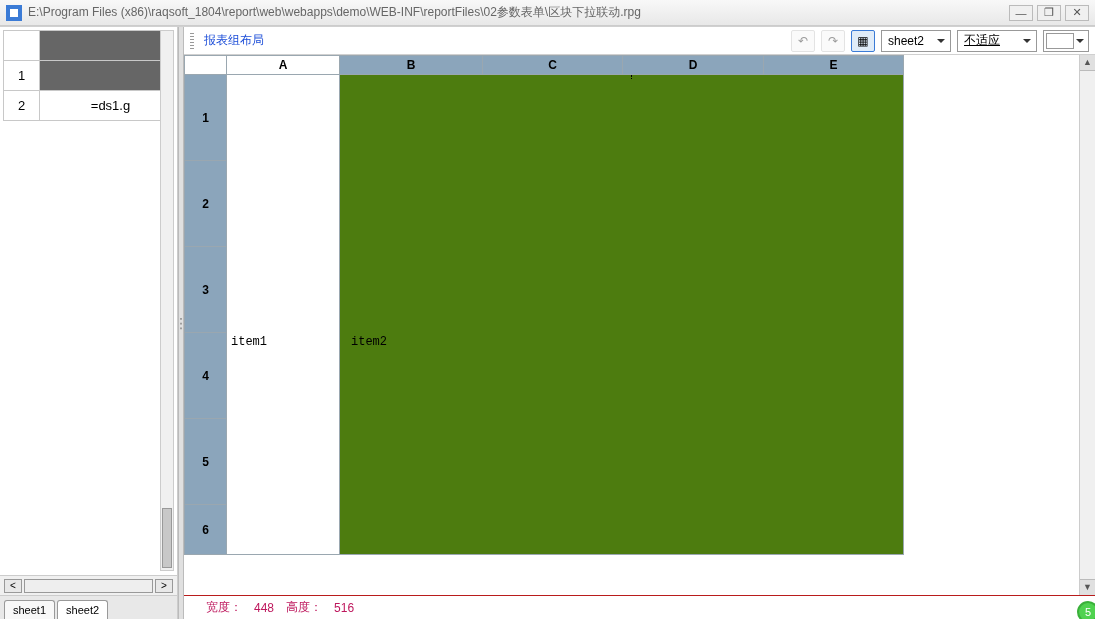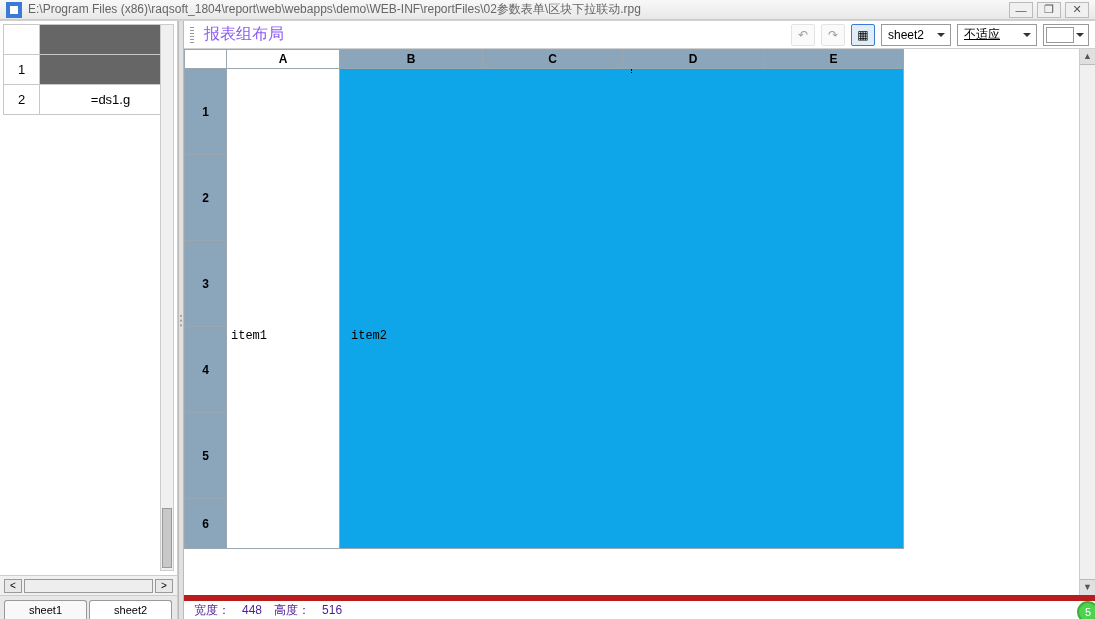--- a/index.html
+++ b/index.html
@@ -1,76 +1,76 @@
 <!DOCTYPE html>
 <html><head>
 <meta charset="utf-8">
 <style>
   * { box-sizing: border-box; margin: 0; padding: 0; }
   body { font-family: "Microsoft YaHei", Arial, sans-serif; font-size: 12px; background: #f0f0f0; overflow: hidden; }
   .window { width: 1095px; height: 619px; background: #fff; position: relative; display: flex; flex-direction: column; }
-  .titlebar { height: 20px; background: linear-gradient(#f8f8f8,#e8e8e8); display: flex; align-items: center; padding: 0 6px; border-bottom: 1px solid #ccc; font-size: 12px; color: #666; }
+  .titlebar { height: 26px; background: linear-gradient(#f8f8f8,#e8e8e8); display: flex; align-items: center; padding: 0 6px; border-bottom: 1px solid #ccc; font-size: 12px; color: #666; }
   .titlebar .icon { width: 16px; height: 16px; background: #3b7bd6; margin-right: 6px; display:flex; align-items:center; justify-content:center;}
   .titlebar .icon::before { content:""; width:8px; height:8px; background:#fff; }
   .titlebar .path { flex: 1; overflow: hidden; white-space: nowrap; }
   .window-controls { display: flex; gap: 4px; }
   .window-controls div { width: 24px; height: 16px; border: 1px solid #bbb; background: #f0f0f0; display:flex; align-items:center; justify-content:center; font-size:11px; color:#555; cursor:pointer;}
   .main { flex: 1; display: flex; overflow: hidden; border-top: 1px solid #d0d0d0;}
   
   .left-panel { width: 178px; background: #f0f7f7; display: flex; flex-direction: column; border-right: 1px solid #ccc; position:relative;}
   .left-grid { flex: 1; overflow: hidden; padding:3px 3px 0 3px; background:#fff;}
   .lg-table { border-collapse: collapse; width:100%; }
   .lg-table td, .lg-table th { border: 1px solid #c8c8c8; height: 30px; font-size: 13px; text-align: center; }
   .lg-corner { width: 36px; background: #fff; }
   .lg-colhead { background: #666; color:#fff; }
   .lg-rowhead { width: 36px; background: #fff; font-weight: normal; }
   .lg-cell { background: #fff; text-align: left; padding-left: 8px; font-size: 16px; }
   .left-hscroll { height: 20px; background: #f0f0f0; border-top:1px solid #ccc; display:flex; align-items:center; justify-content:center; gap:2px; padding:0 4px;}
   .hs-btn { width:18px; height:14px; border:1px solid #999; background:#e8e8e8; font-size:10px; line-height:12px; text-align:center; cursor:pointer;}
   .hs-track { flex:1; height:14px; border:1px solid #999; background:#eee;}
   .left-tabs { height: 24px; background: #e8e8e8; display: flex; align-items: flex-end; padding: 0 4px; gap:2px; border-top:1px solid #ccc;}
-  .ltab { padding: 3px 24px; border: 1px solid #999; border-bottom: none; background: #f8f8f8; font-size: 11px; cursor:pointer; border-radius: 3px 3px 0 0;}
+  .ltab { padding: 3px 8px; border: 1px solid #999; border-bottom: none; background: #f8f8f8; font-size: 11px; cursor:pointer; border-radius: 3px 3px 0 0;}
   .ltab.active { background: #fff; }
   .left-vscroll { position:absolute; right:3px; top:3px; bottom:48px; width:14px; background:#f0f0f0; border:1px solid #ccc;}
   .left-vscroll .thumb { position:absolute; left:1px; right:1px; bottom:2px; height:60px; background:#c8c8c8; border:1px solid #999;}
   
   .splitter { width: 6px; background: #e0e0e0; border-left:1px solid #bbb; border-right:1px solid #bbb; cursor:col-resize; display:flex; align-items:center; justify-content:center;}
   .splitter::before { content:"⋮"; color:#888; font-size:14px;}
   
   .right-panel { flex: 1; display: flex; flex-direction: column; background:#fff;}
   .r-toolbar { height: 28px; display: flex; align-items: center; padding: 0 6px; gap: 6px; background: #fff; border-bottom: 1px solid #d0d0d0;}
-  .r-title { font-size: 16px; color:#8b5cf6; margin-right:auto;}
+  .r-title { font-size: 12px; color:#1d4ed8; margin-right:auto;}
   .r-grip { width:4px; height:16px; background: repeating-linear-gradient(#999,#999 1px,transparent 1px,transparent 3px); margin-right:4px;}
   .tbtn { width: 24px; height: 22px; border: 1px solid #bbb; background: #f4f4f4; border-radius: 2px; display:flex; align-items:center; justify-content:center; font-size:12px; cursor:pointer;}
   .tbtn.disabled { opacity:.4; }
   .tbtn.active { border-color:#3b7bd6; background:#e0ecf8;}
   .dropdown { height: 22px; border: 1px solid #999; background: #fff; padding: 0 18px 0 6px; font-size: 12px; position: relative; display:flex; align-items:center; min-width:70px; cursor:pointer;}
   .dropdown::after { content:""; position:absolute; right:5px; top:50%; margin-top:-2px; border:4px solid transparent; border-top-color:#333;}
   .colorbox { width:46px; height:22px; border:1px solid #999; background:#fff; position:relative; cursor:pointer;}
   .colorbox .sw { position:absolute; left:2px; top:2px; width:28px; height:16px; border:1px solid #999; background:#fff;}
   .colorbox::after { content:""; position:absolute; right:4px; top:50%; margin-top:-2px; border:4px solid transparent; border-top-color:#333;}
   
   .r-grid-wrap { flex:1; position:relative; overflow:hidden; background:#fff;}
   .r-grid { position:absolute; inset:0 16px 0 0;}
   table.grid { border-collapse: collapse; table-layout: fixed;}
   .grid th, .grid td { border: 1px solid #9aa7b0; font-size: 12px; text-align:center; }
   .ch-corner { width:42px; height:19px; background:#fff;}
   .ch { height:19px; background:#8ba5bb; color:#000; font-weight:bold;}
   .rh { width:42px; background:#8ba5bb; color:#000; font-weight:bold; font-size:13px;}
   .rh.r1,.rh.r2,.rh.r3,.rh.r4,.rh.r5 { height:86px;}
   .rh.r6 { height:50px;}
   .cell { background:#fff; vertical-align:top; text-align:left; padding:2px 4px; font-family: "Courier New", monospace;}
-  .gcell { background:#0ea5e9;padding-left:11px;}
+  .gcell { background:#4d7c0f;padding-left:11px;}
   .dcell { position:relative;}
   .dcell::before { content:""; position:absolute; right:0; top:0; bottom:0; border-right:1px dotted #000;}
   .r-vscroll { position:absolute; right:0; top:0; bottom:0; width:16px; background:#f0f0f0; border-left:1px solid #ccc;}
   .r-vscroll .vbtn { height:16px; background:#e0e0e0; border-bottom:1px solid #bbb; text-align:center; font-size:9px; line-height:14px; color:#555;}
   .r-vscroll .vbtn.bot { position:absolute; bottom:0; left:0; right:0; border-top:1px solid #bbb; border-bottom:none;}
   
-  .statusbar { height: 24px; display:flex; align-items:center; padding: 0 10px; background:#fff; font-size:12px; color:#4c1d95; gap:12px; border-top:6px solid #b91c1c;}
+  .statusbar { height: 24px; display:flex; align-items:center; padding: 0 22px; background:#fff; font-size:12px; color:#be185d; gap:12px; border-top:1px solid #b91c1c;}
   .statusbar .filler { flex:1;}
   .badge { width:22px; height:22px; border-radius:50%; background:#4fd24f; color:#fff; display:flex; align-items:center; justify-content:center; font-size:11px; position:absolute; right:-4px; bottom:-4px; border:2px solid #3ab03a;}
 </style>
 </head>
 <body>
 
 <div class="window">
 
   <div class="titlebar">
     <div class="icon"></div>

